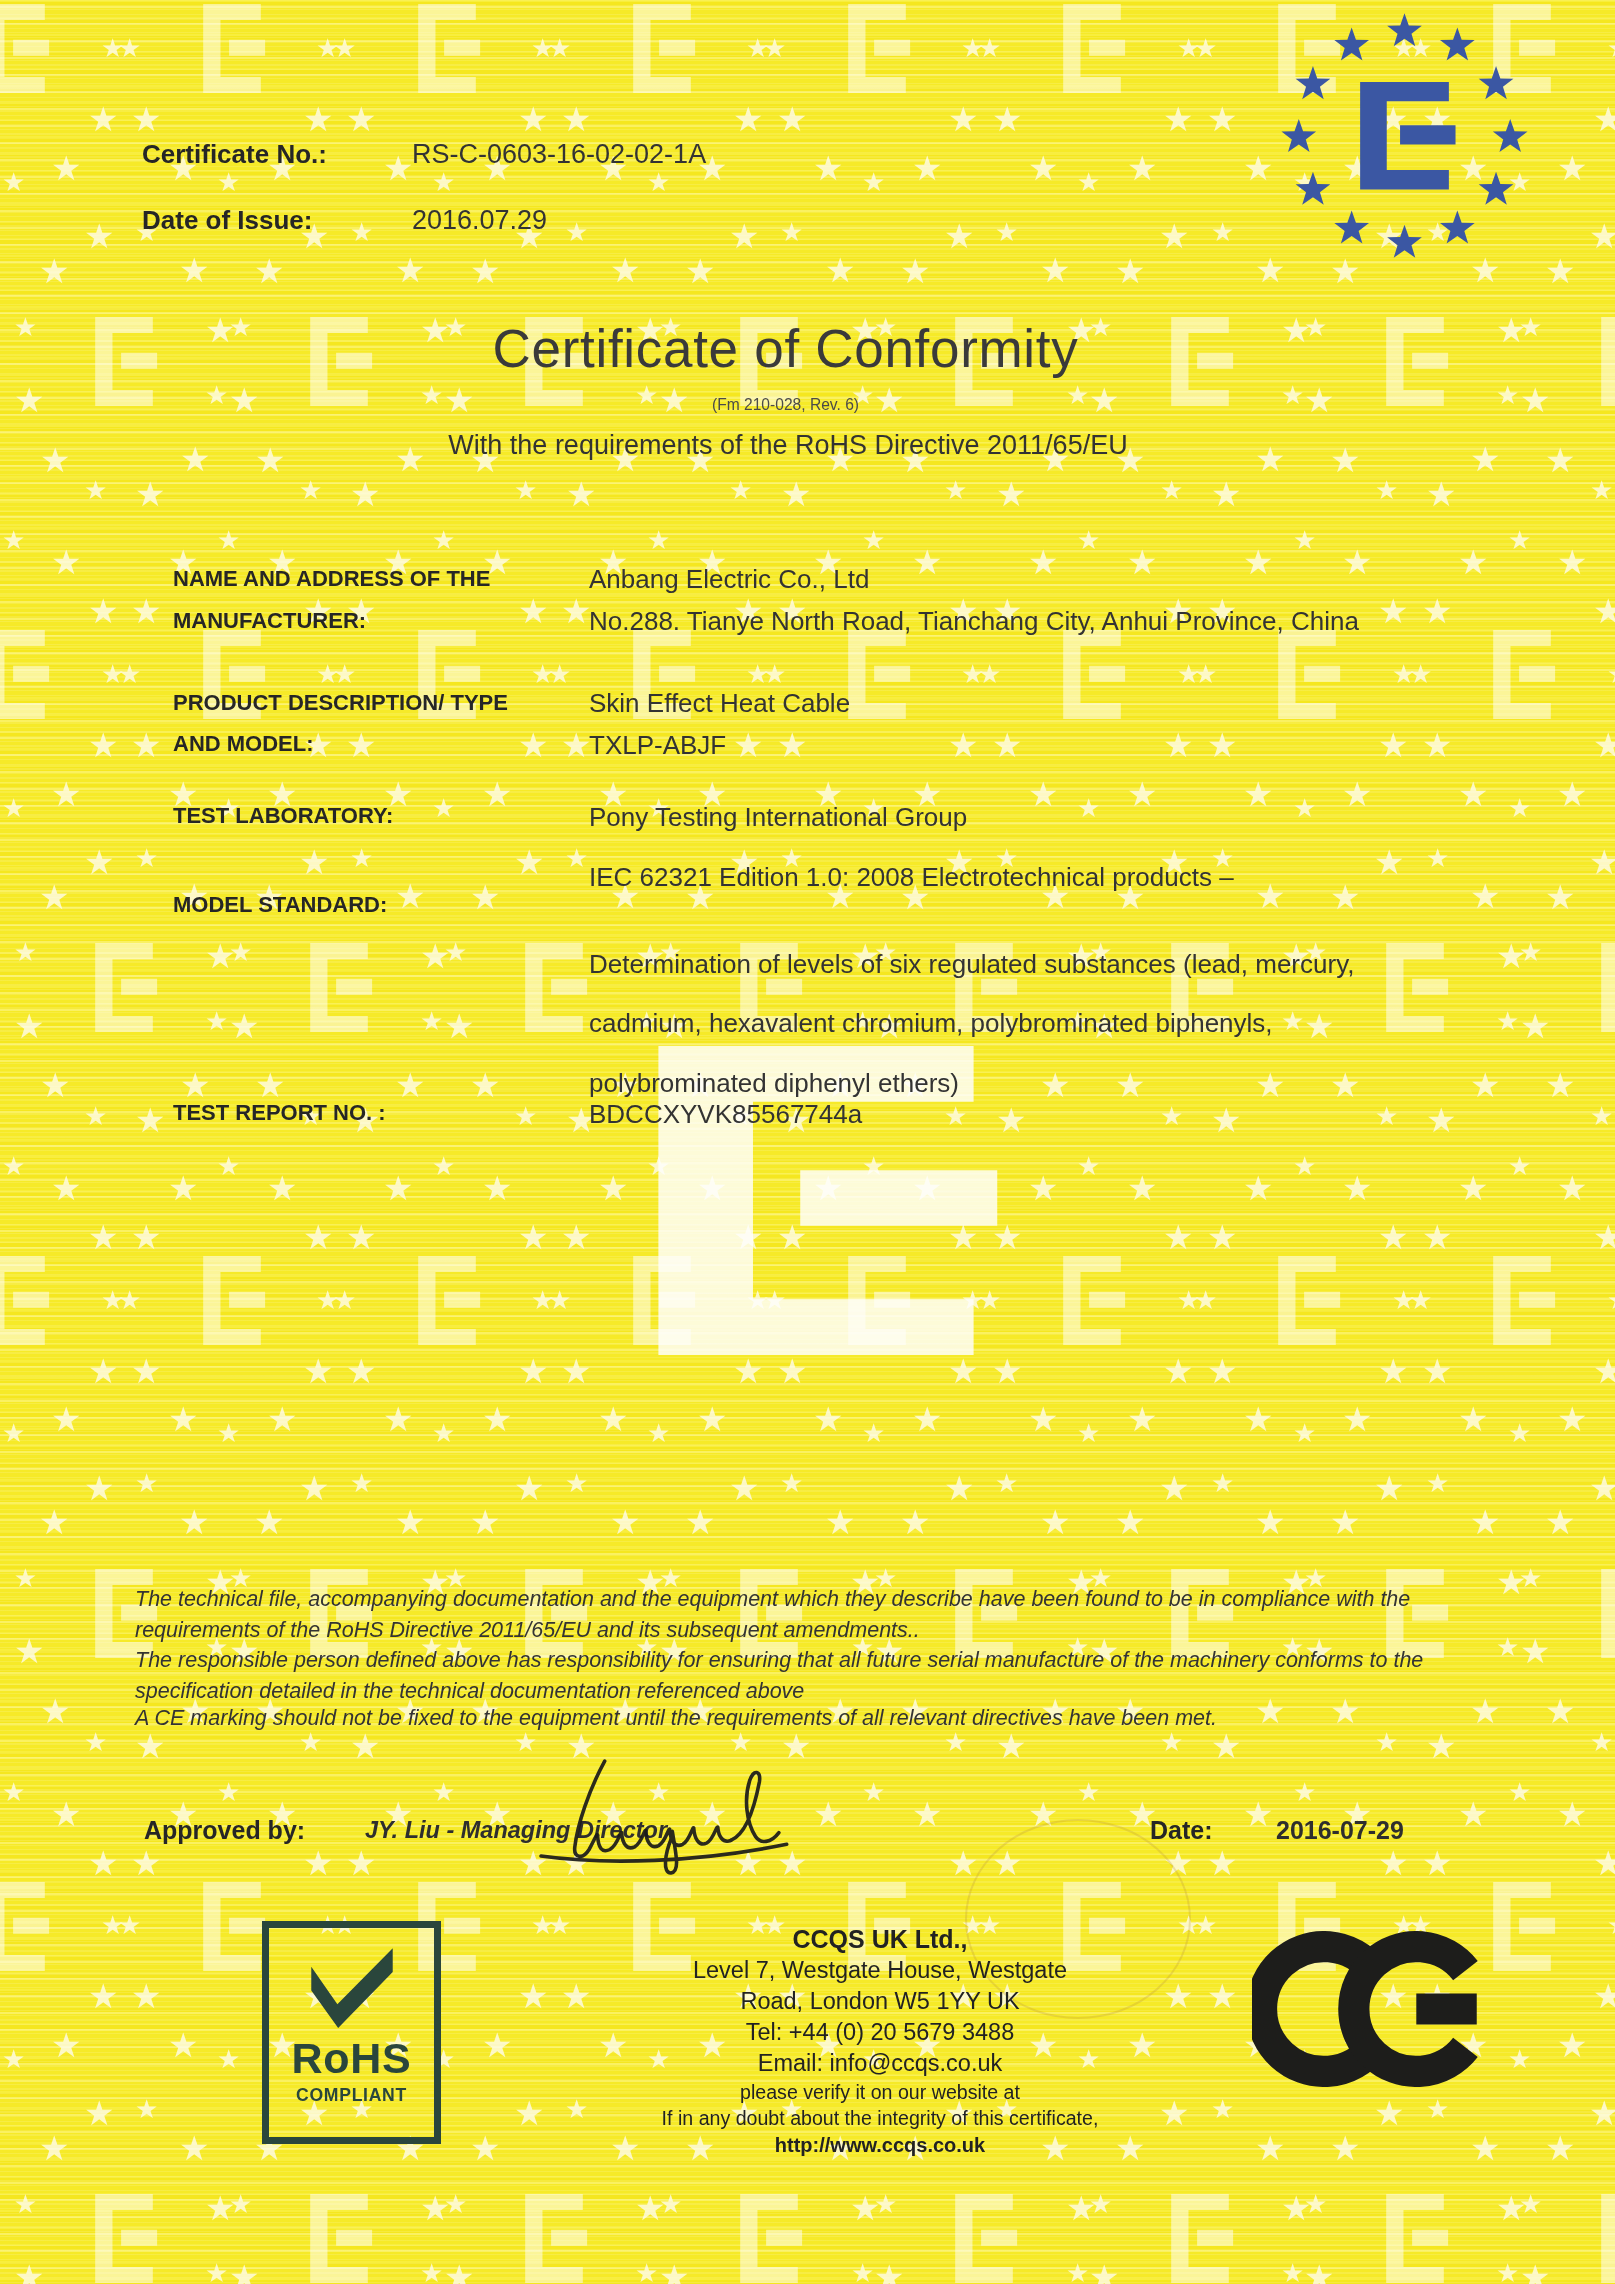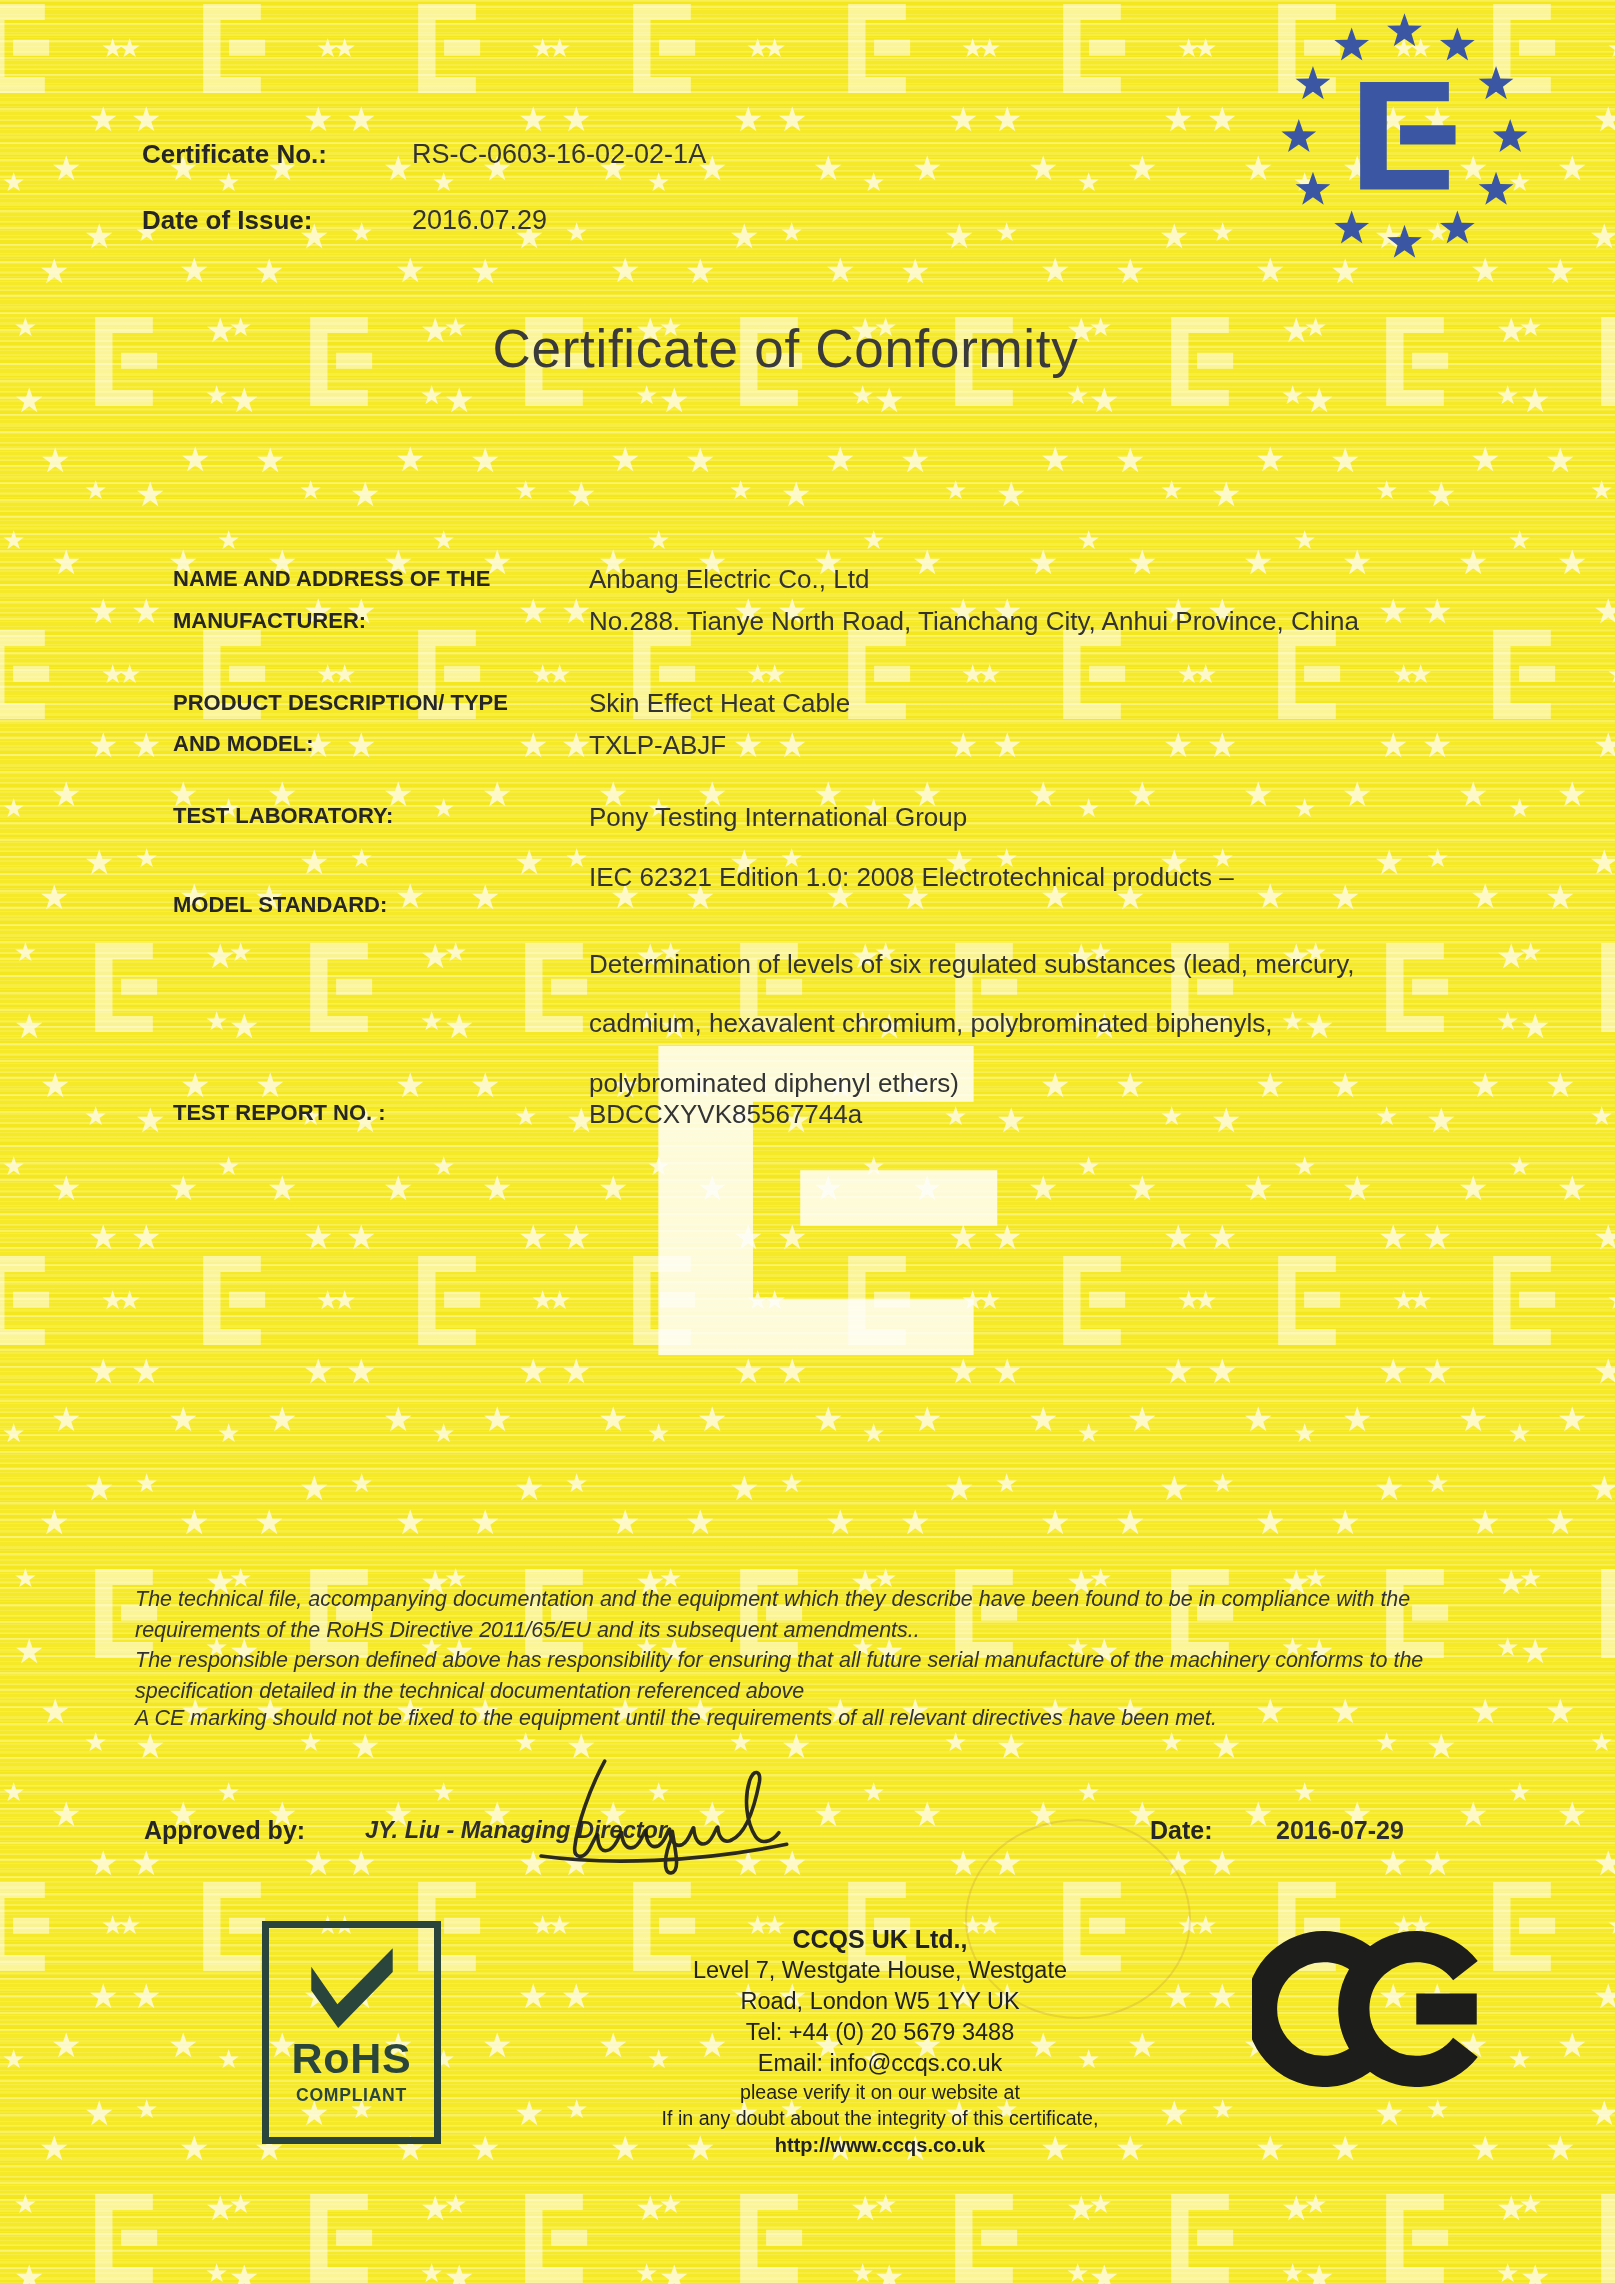--- a/index.html
+++ b/index.html
@@ -953,20 +953,22 @@
         <polygon points="281.0,310.3 287.6,329.2 307.6,329.6 291.7,341.8 297.5,360.9 281.0,349.5 264.5,360.9 270.3,341.8 254.4,329.6 274.4,329.2" fill="#3b57a3"></polygon>
         <polygon points="200.0,332.0 206.6,350.9 226.6,351.3 210.7,363.5 216.5,382.7 200.0,371.2 183.5,382.7 189.3,363.5 173.4,351.3 193.4,350.9" fill="#3b57a3"></polygon>
         <polygon points="119.0,310.3 125.6,329.2 145.6,329.6 129.7,341.8 135.5,360.9 119.0,349.5 102.5,360.9 108.3,341.8 92.4,329.6 112.4,329.2" fill="#3b57a3"></polygon>
         <polygon points="59.7,251.0 66.3,269.9 86.3,270.3 70.4,282.5 76.2,301.7 59.7,290.2 43.2,301.7 49.1,282.5 33.1,270.3 53.1,269.9" fill="#3b57a3"></polygon>
         <polygon points="38.0,170.0 44.6,188.9 64.6,189.3 48.7,201.5 54.5,220.7 38.0,209.2 21.5,220.7 27.3,201.5 11.4,189.3 31.4,188.9" fill="#3b57a3"></polygon>
         <polygon points="59.7,89.0 66.3,107.9 86.3,108.3 70.4,120.5 76.2,139.7 59.7,128.2 43.2,139.7 49.1,120.5 33.1,108.3 53.1,107.9" fill="#3b57a3"></polygon>
         <polygon points="119.0,29.7 125.6,48.6 145.6,49.1 129.7,61.2 135.5,80.4 119.0,68.9 102.5,80.4 108.3,61.2 92.4,49.1 112.4,48.6" fill="#3b57a3"></polygon>
       </svg>
 
     <div class="title">Certificate of Conformity</div>
+    <div class="form-ref">(Fm 210-028, Rev. 6)</div>
+    <div class="subtitle">With the requirements of the RoHS Directive 2011/65/EU</div>
 
     <span class="lbl y868">NAME AND ADDRESS OF THE</span>
     <span class="lbl y932">MANUFACTURER:</span>
     <span class="val y866">Anbang Electric Co., Ltd</span>
     <span class="val y930">No.288. Tianye North Road, Tianchang City, Anhui Province, China</span>
 
     <span class="lbl y1058">PRODUCT DESCRIPTION/ TYPE</span>
     <span class="lbl y1122">AND MODEL:</span>
     <span class="val y1056">Skin Effect Heat Cable</span>
     <span class="val y1120">TXLP-ABJF</span>

